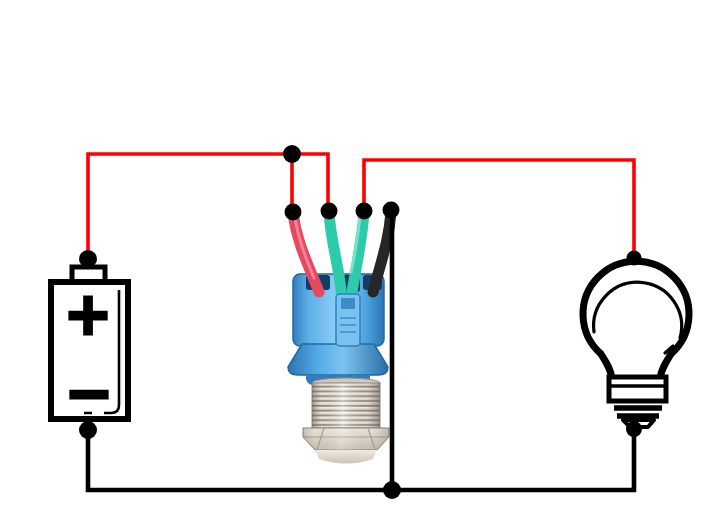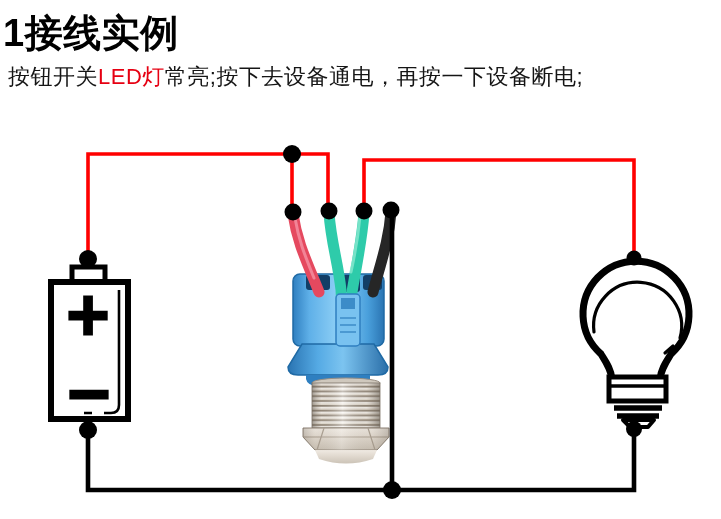--- a/index.html
+++ b/index.html
@@ -11,23 +11,21 @@
   .desc { position:absolute; left:8px; top:62px; font-size:22px; color:#151515;
           letter-spacing:0.5px; white-space:nowrap; }
   .desc .hl { color:#e60012; }
   svg.diagram { position:absolute; left:0; top:0; width:721px; height:519px; }
 </style>
 </head>
 <body>
 
 <div class="page">
 
-  <h1 class="title">1接线实例</h1>
 
-  <p class="desc"><span>按钮开关</span><span class="hl">LED灯</span><span>常亮;按下去设备通电，再按一下设备断电;</span></p>
 
   <svg class="diagram" viewBox="0 0 721 519">
     <defs>
       <linearGradient id="cylShade" x1="0" y1="0" x2="1" y2="0">
         <stop offset="0" stop-color="#5f564b" stop-opacity="0.55"></stop>
         <stop offset="0.14" stop-color="#8d8275" stop-opacity="0.12"></stop>
         <stop offset="0.45" stop-color="#ffffff" stop-opacity="0.45"></stop>
         <stop offset="0.80" stop-color="#8d8275" stop-opacity="0.15"></stop>
         <stop offset="1" stop-color="#5f564b" stop-opacity="0.60"></stop>
       </linearGradient>

